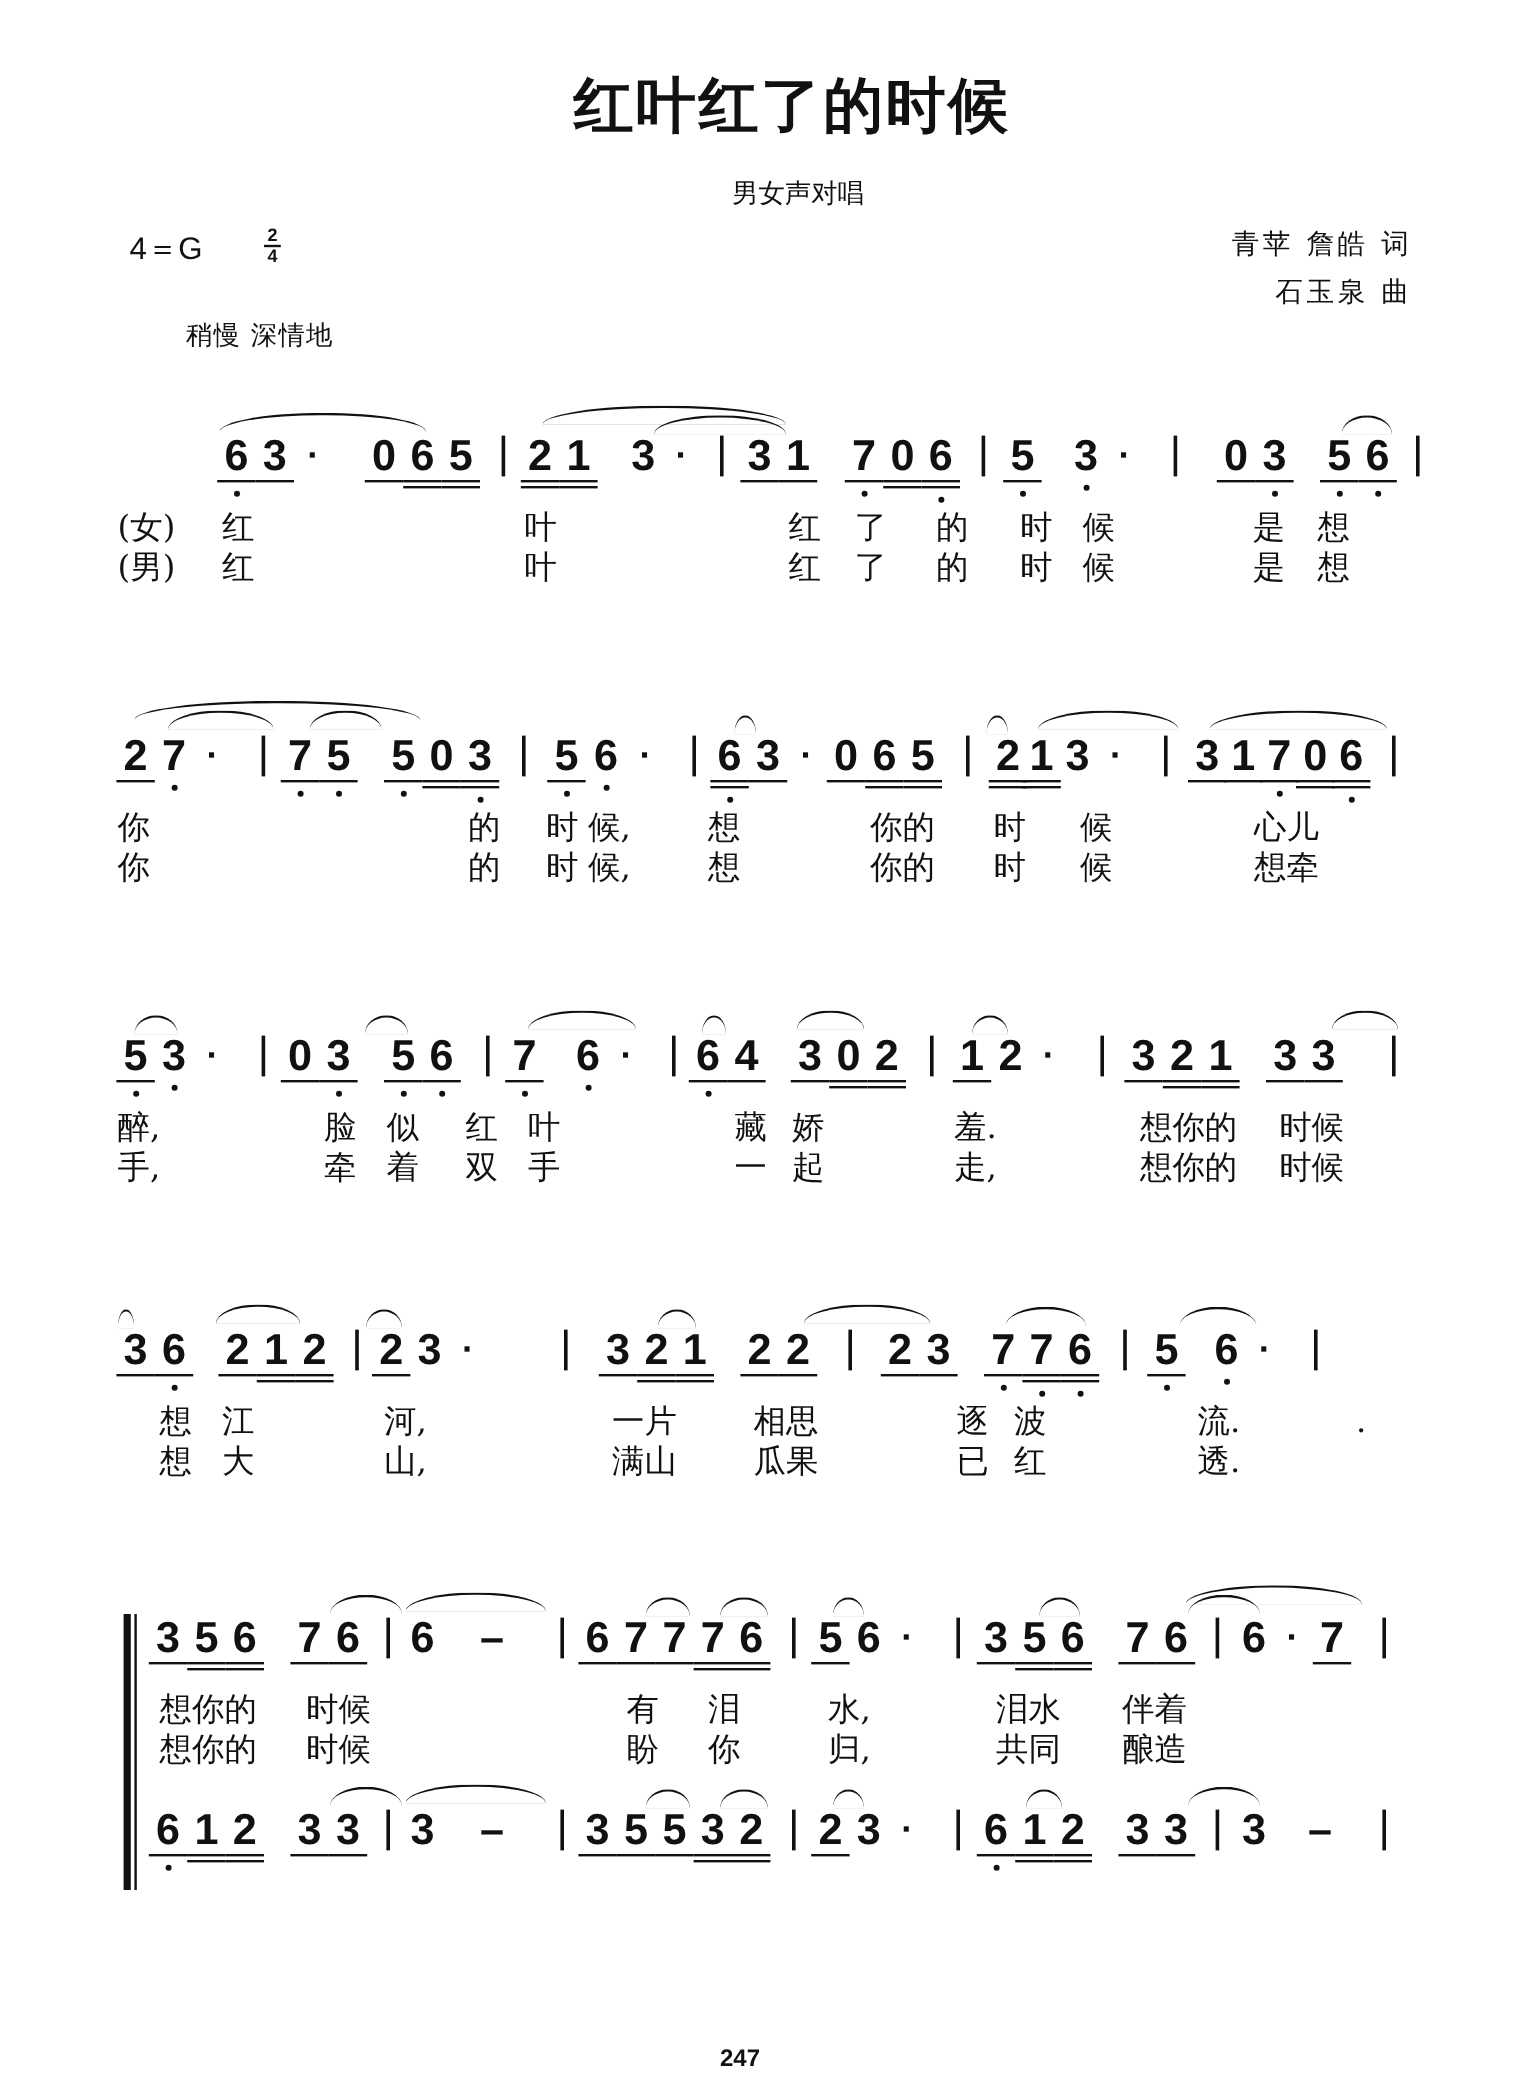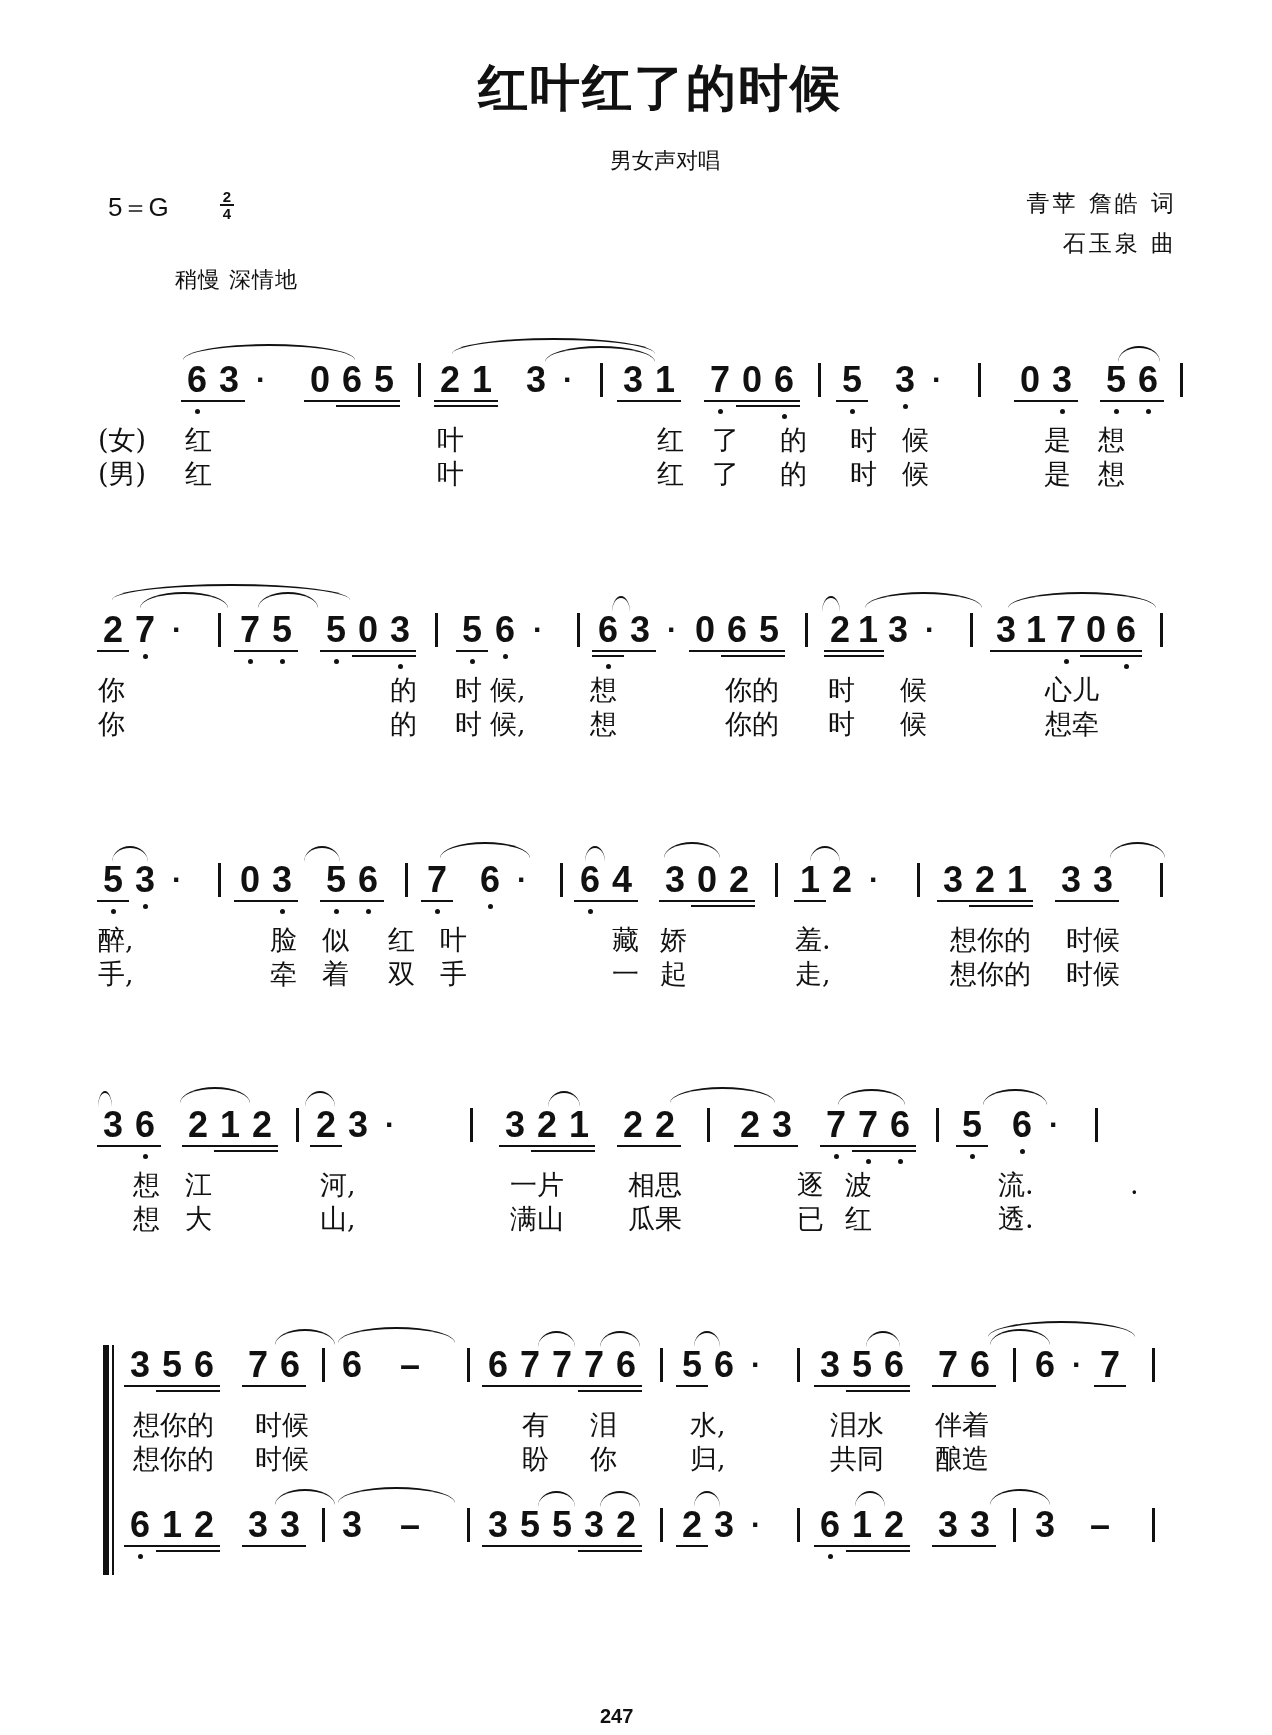--- a/index.html
+++ b/index.html
@@ -4,36 +4,36 @@
 <style>
   html, body { margin: 0; padding: 0; background: #ffffff; }
   body { width: 1272px; height: 1735px; position: relative; overflow: hidden;
          font-family: "DejaVu Serif", serif; color: #111; }
   .abs { position: absolute; white-space: nowrap; }
   .title { font-family: "DejaVu Sans", sans-serif; font-weight: bold; font-size: 50px; letter-spacing: 2px; }
   .subtitle { font-size: 22px; }
   .key { font-family: "Liberation Sans", sans-serif; font-size: 26px; }
   .timesig { position: absolute; font-family: "Liberation Sans", sans-serif; font-weight: bold; font-size: 15px; line-height: 13px; text-align: center; width: 14px; }
   .credit { font-size: 23px; letter-spacing: 3px; }
-  .tempo { font-size: 22px; letter-spacing: 1px; margin-left: 20px; }
+  .tempo { font-size: 22px; letter-spacing: 1px; }
   .note { position: absolute; font-family: "Liberation Sans", sans-serif; font-weight: bold; font-size: 36px; line-height: 36px; width: 24px; text-align: center; }
   .bar { position: absolute; width: 3px; height: 34px; background: #111; }
   .uline { position: absolute; height: 2px; background: #111; }
   .dot { position: absolute; width: 5px; height: 5px; background: #111; border-radius: 50%; }
   .slur { position: absolute; border-top: 2.5px solid #111; border-radius: 50% 50% 0 0 / 100% 100% 0 0; height: 14px; }
   .lyric { position: absolute; font-size: 27px; line-height: 30px; }
   .bracket { position: absolute; background: #111; }
   .pagenum { font-family: "Liberation Sans", sans-serif; font-weight: bold; font-size: 20px; }
 </style>
 </head>
 <body>
 
 <div class="abs title" style="left:478px; top:55px;">红叶红了的时候</div>
 <div class="abs subtitle" style="left:610px; top:146px;">男女声对唱</div>
-<div class="abs key" style="left:108px; top:190px;">5＝G</div>
+<div class="abs key" style="left:108px; top:190px;">4＝G</div>
 <div class="timesig" style="left:220px; top:190px;">
   <div>2</div>
   <div style="height:2px;background:#111;margin:1px 0;"></div>
   <div>4</div>
 </div>
 <div class="abs credit" style="right:95px; top:188px;">青苹  詹皓 词</div>
 <div class="abs credit" style="right:95px; top:228px;">石玉泉 曲</div>
 <div class="abs tempo" style="left:155px; top:265px;">稍慢  深情地</div>
 
 <div id="score">

